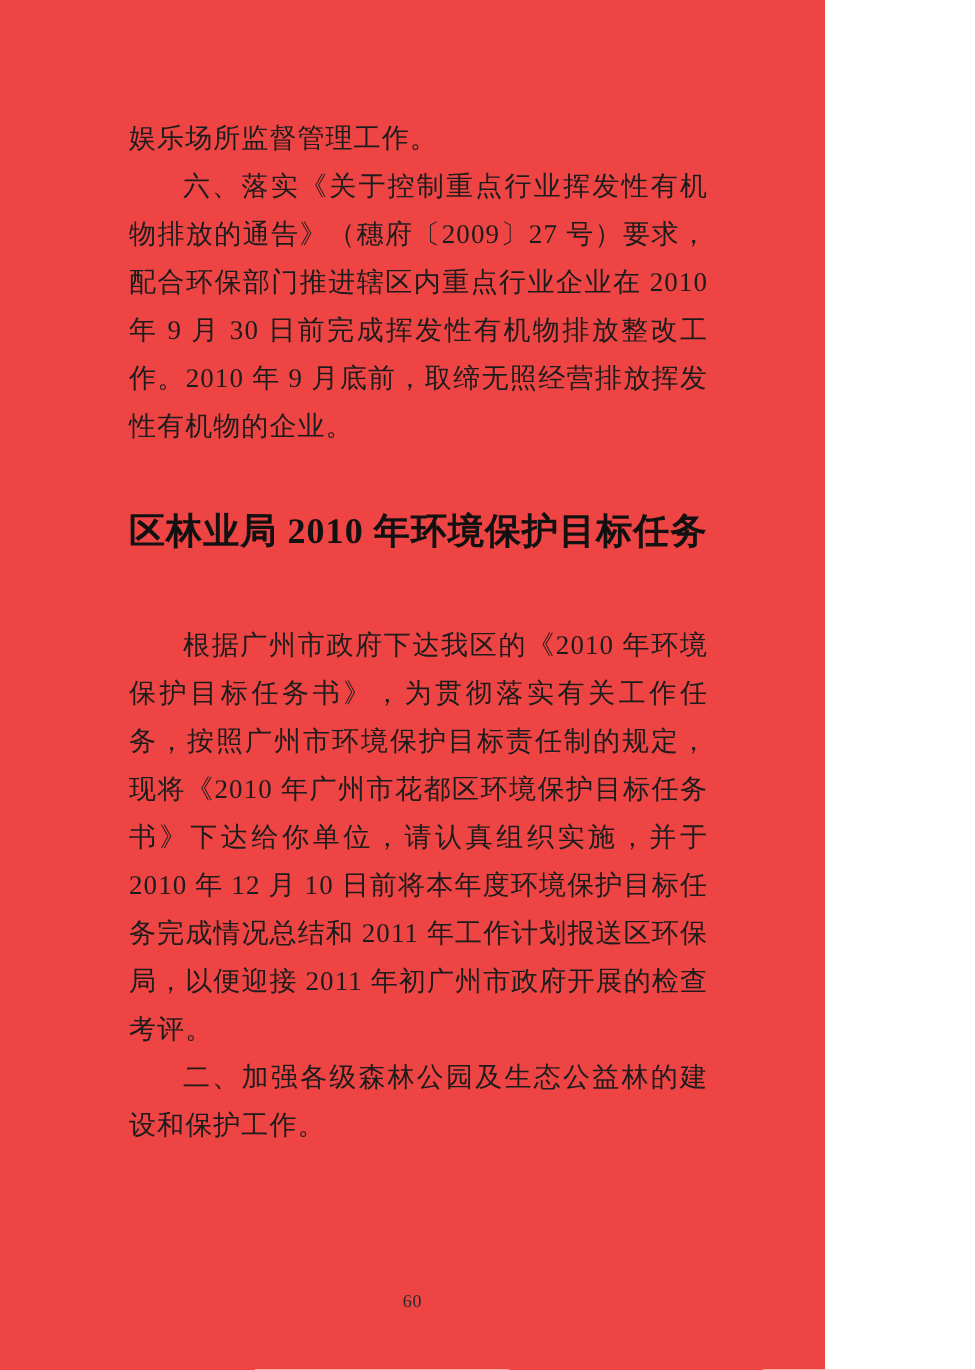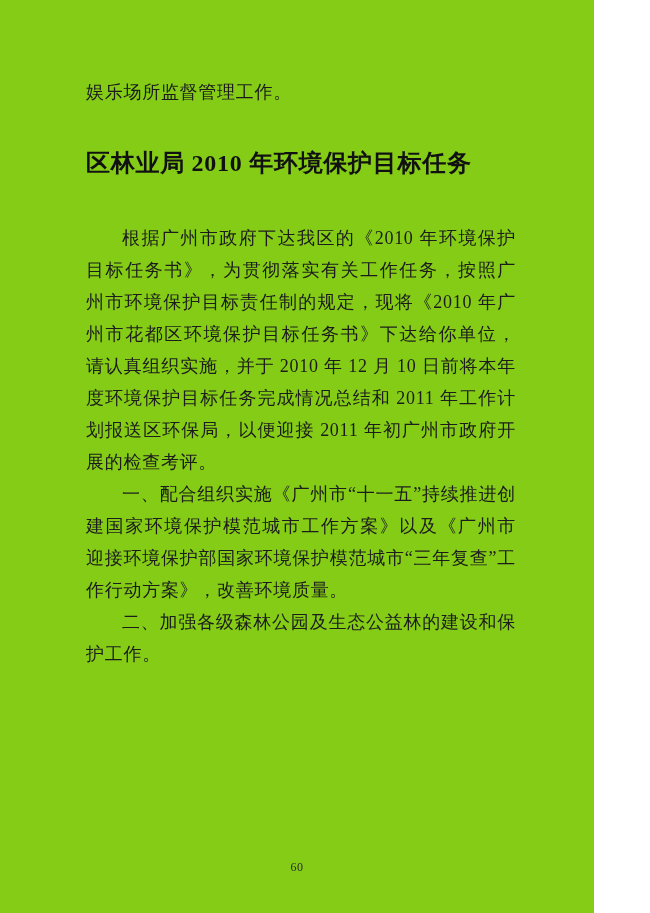--- a/index.html
+++ b/index.html
@@ -2,23 +2,23 @@
 <html><head>
 <meta charset="utf-8">
 <style>
   html, body {
     margin: 0;
     padding: 0;
     background: #ffffff;
   }
   .page {
     position: relative;
-    width: 594px;
+    width: 550px;
     height: 913px;
-    background: #84cc16;
+    background: #ef4444;
     box-sizing: border-box;
     padding: 76px 78px 0 86px;
     font-family: "Liberation Serif", "DejaVu Serif", serif;
     color: #1c1c1c;
     overflow: hidden;
   }
   .body-text .para {
     margin: 0;
     font-size: 18px;
     line-height: 32px;
@@ -49,26 +49,26 @@
     font-family: Liberation Serif, serif;
   }
 </style>
 </head>
 <body>
 
 <div class="page">
 
   <div class="body-text">
     <p class="para">娱乐场所监督管理工作。</p>
+    <p class="para indent">六、落实《关于控制重点行业挥发性有机物排放的通告》（穗府〔2009〕27 号）要求，配合环保部门推进辖区内重点行业企业在 2010 年 9 月 30 日前完成挥发性有机物排放整改工作。2010 年 9 月底前，取缔无照经营排放挥发性有机物的企业。</p>
   </div>
 
   <h1 class="section-heading">区林业局 2010 年环境保护目标任务</h1>
 
   <div class="body-text">
     <p class="para indent">根据广州市政府下达我区的《2010 年环境保护目标任务书》，为贯彻落实有关工作任务，按照广州市环境保护目标责任制的规定，现将《2010 年广州市花都区环境保护目标任务书》下达给你单位，请认真组织实施，并于 2010 年 12 月 10 日前将本年度环境保护目标任务完成情况总结和 2011 年工作计划报送区环保局，以便迎接 2011 年初广州市政府开展的检查考评。</p>
-    <p class="para indent">一、配合组织实施《广州市“十一五”持续推进创建国家环境保护模范城市工作方案》以及《广州市迎接环境保护部国家环境保护模范城市“三年复查”工作行动方案》，改善环境质量。</p>
     <p class="para indent">二、加强各级森林公园及生态公益林的建设和保护工作。</p>
 
   </div>
 
   <div class="page-number">60</div>
 
 </div>
 
 </body></html>

